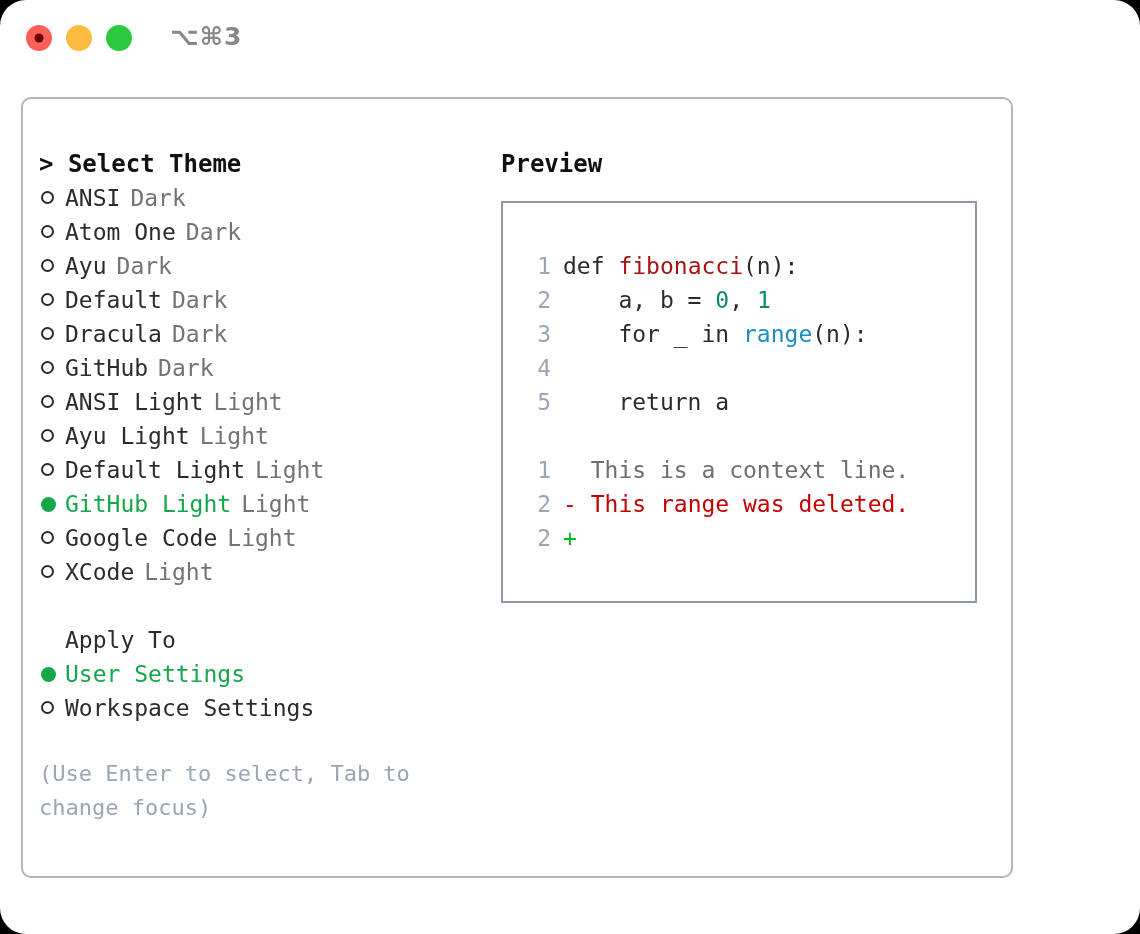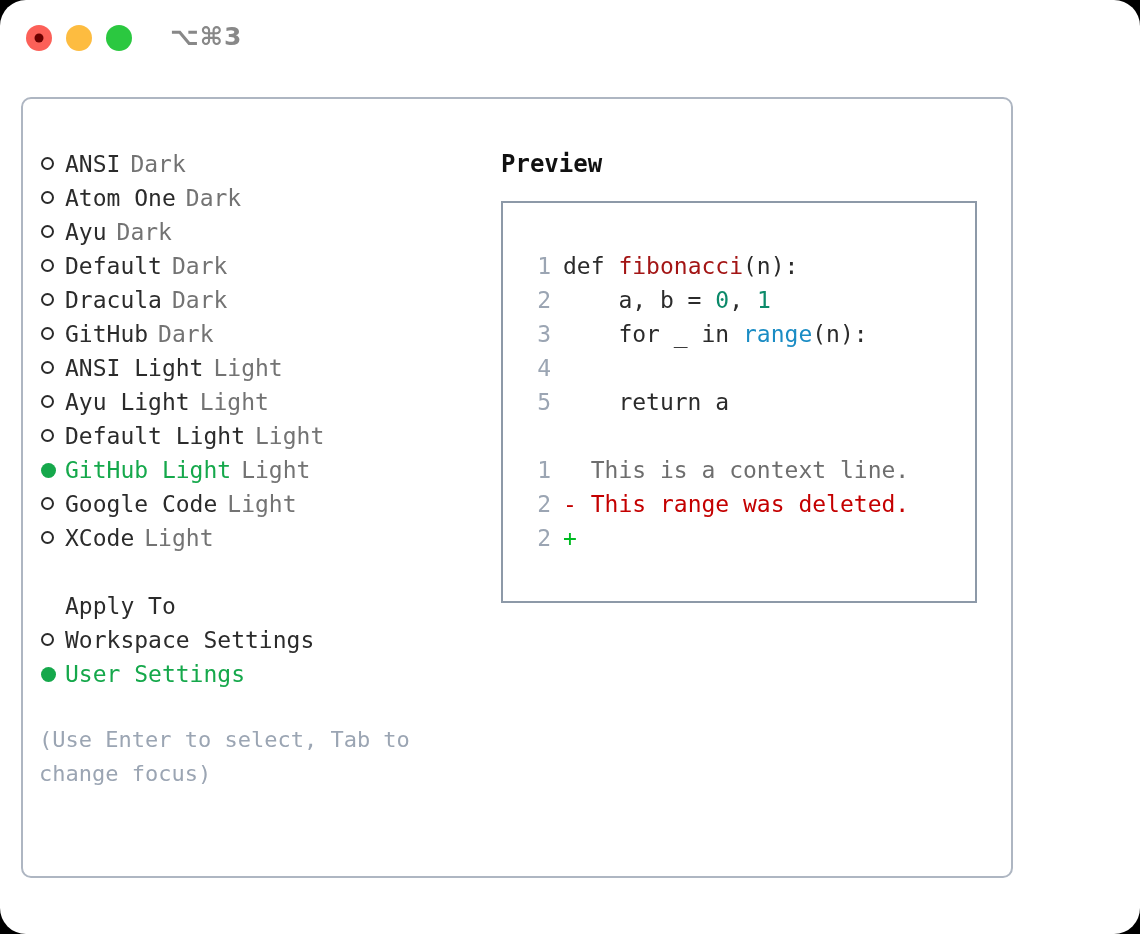--- a/index.html
+++ b/index.html
@@ -210,39 +210,40 @@
       <span class="dot red"></span>
       <span class="dot yellow"></span>
       <span class="dot green"></span>
     </div>
     <div class="shortcut">⌥⌘3</div>
   </div>
 
   <div class="panel">
 
     <div class="left-col">
+      <div class="section-header">&gt; Select Theme</div>
       <div id="theme-list">
           <div class="opt-row"><span class="bullet hollow"></span><span class="opt-name">ANSI</span><span class="opt-variant">Dark</span></div>
           <div class="opt-row"><span class="bullet hollow"></span><span class="opt-name">Atom One</span><span class="opt-variant">Dark</span></div>
           <div class="opt-row"><span class="bullet hollow"></span><span class="opt-name">Ayu</span><span class="opt-variant">Dark</span></div>
           <div class="opt-row"><span class="bullet hollow"></span><span class="opt-name">Default</span><span class="opt-variant">Dark</span></div>
           <div class="opt-row"><span class="bullet hollow"></span><span class="opt-name">Dracula</span><span class="opt-variant">Dark</span></div>
           <div class="opt-row"><span class="bullet hollow"></span><span class="opt-name">GitHub</span><span class="opt-variant">Dark</span></div>
           <div class="opt-row"><span class="bullet hollow"></span><span class="opt-name">ANSI Light</span><span class="opt-variant">Light</span></div>
           <div class="opt-row"><span class="bullet hollow"></span><span class="opt-name">Ayu Light</span><span class="opt-variant">Light</span></div>
           <div class="opt-row"><span class="bullet hollow"></span><span class="opt-name">Default Light</span><span class="opt-variant">Light</span></div>
           <div class="opt-row"><span class="bullet filled"></span><span class="opt-name selected">GitHub Light</span><span class="opt-variant">Light</span></div>
           <div class="opt-row"><span class="bullet hollow"></span><span class="opt-name">Google Code</span><span class="opt-variant">Light</span></div>
           <div class="opt-row"><span class="bullet hollow"></span><span class="opt-name">XCode</span><span class="opt-variant">Light</span></div>
         </div>
       <div class="spacer-row"></div>
       <div class="apply-header">Apply To</div>
       <div id="apply-list">
+          <div class="opt-row"><span class="bullet filled"></span><span class="opt-name selected">User Settings</span></div>
           <div class="opt-row"><span class="bullet hollow"></span><span class="opt-name">Workspace Settings</span></div>
-          <div class="opt-row"><span class="bullet filled"></span><span class="opt-name selected">User Settings</span></div>
         </div>
       <div class="hint">(Use Enter to select, Tab to change focus)</div>
     </div>
 
     <div class="right-col">
       <div class="preview-title">Preview</div>
       <div class="preview-box">
         <div id="code-block">
             <div class="code-line"><span class="lineno">1</span><span><span class="code-text">def </span><span class="tok-fn">fibonacci</span><span class="code-text">(n):</span></span></div>
             <div class="code-line"><span class="lineno">2</span><span><span class="code-text">    a, b = </span><span class="tok-num">0</span><span class="code-text">, </span><span class="tok-num">1</span></span></div>

